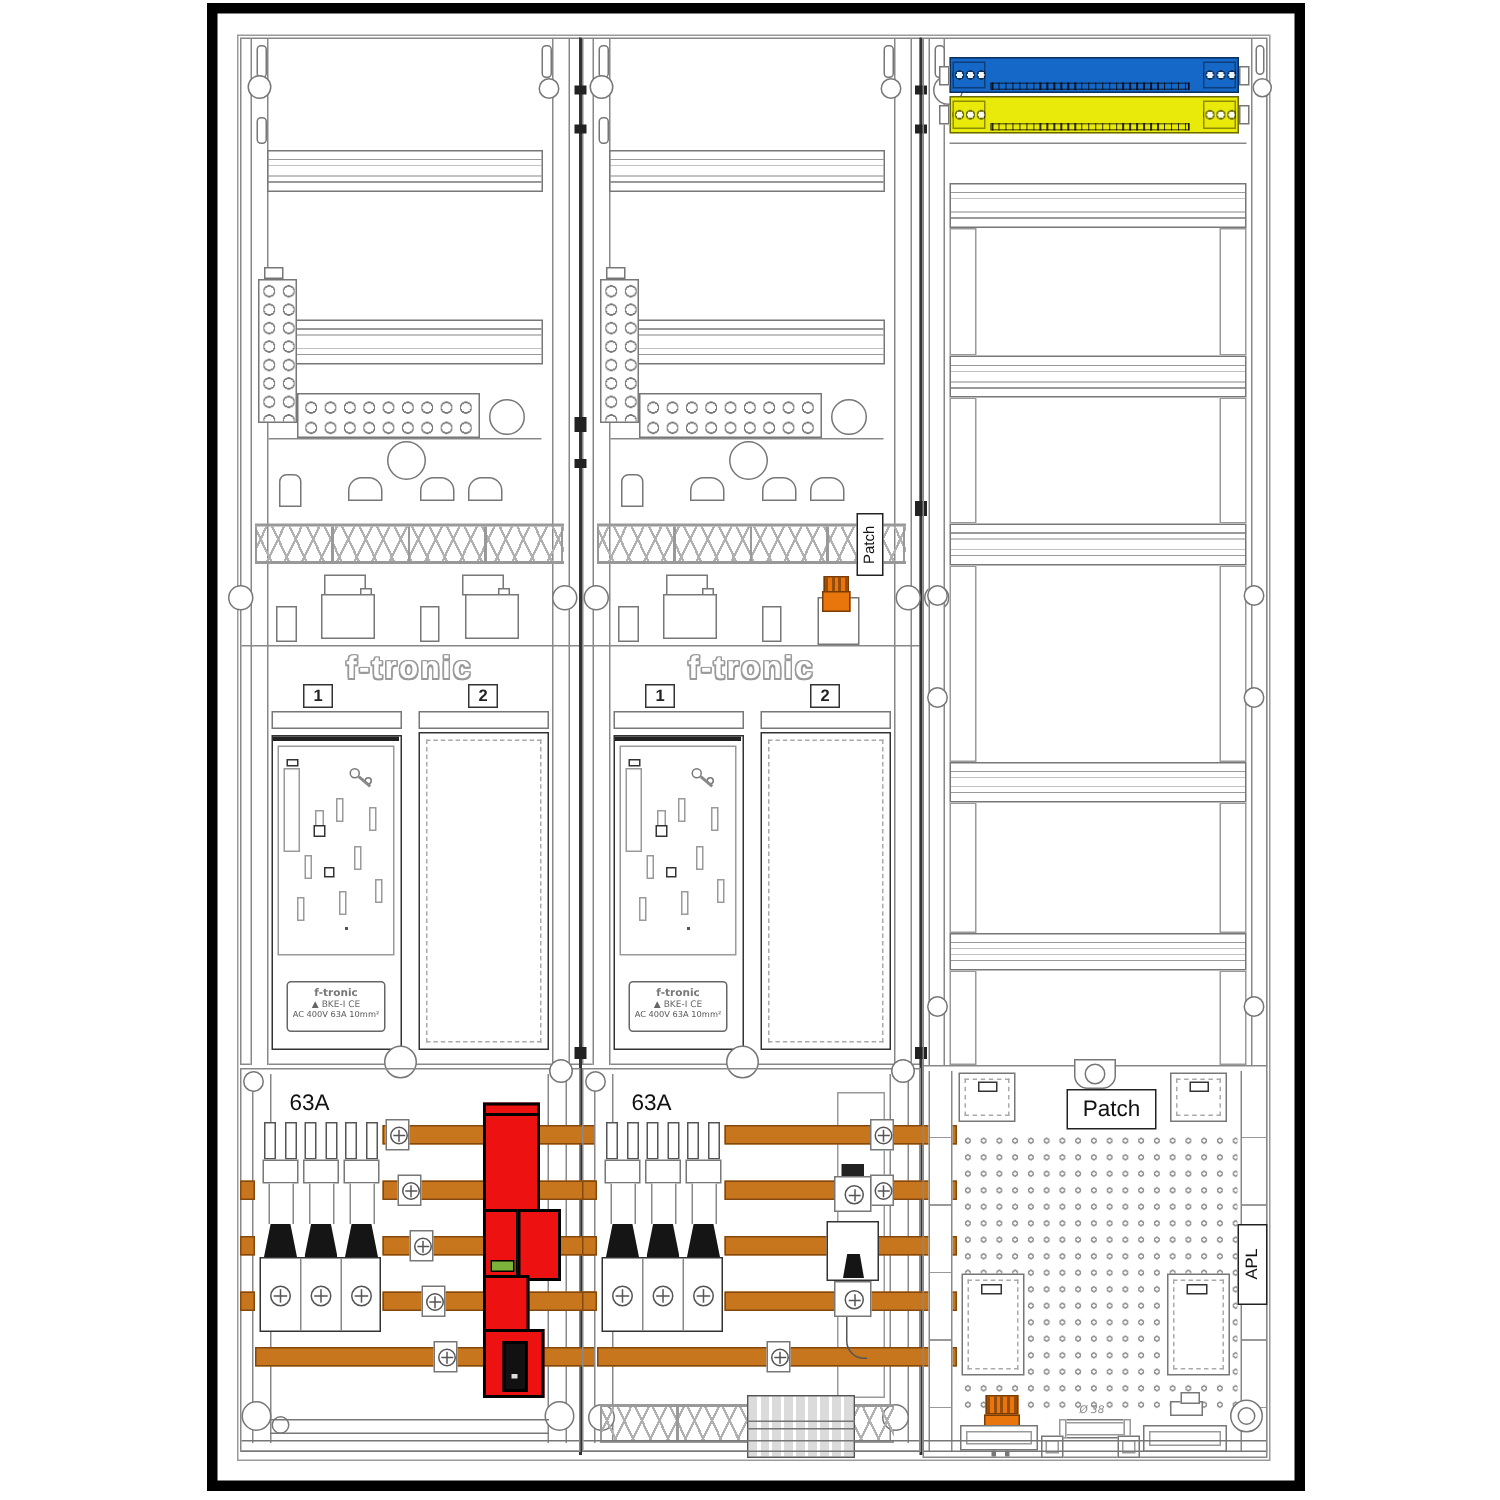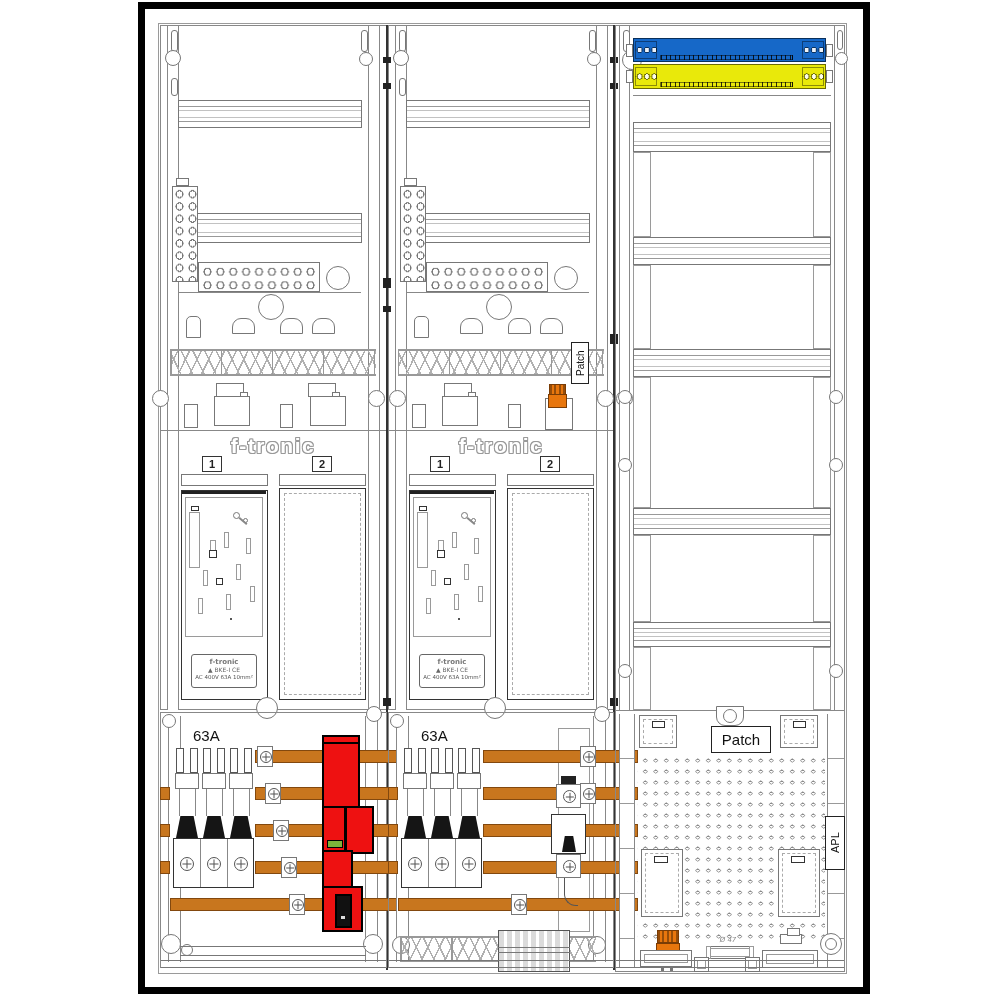--- a/index.html
+++ b/index.html
@@ -422,21 +422,21 @@
   <div class="a ln" style="left:778px;top:849px;width:42px;height:68px;"></div>
   <div class="a dashin a" style="left:782px;top:853px;width:34px;height:60px;"></div>
   <div class="a d" style="left:791px;top:856px;width:14px;height:7px;"></div>
 
   <div class="a vtext" style="left:825px;top:816px;width:20px;height:54px;font-size:11px;border-width:1px;">APL</div>
 
   <div class="a ribbed-o" style="left:657px;top:930px;width:22px;height:13px;"></div>
   <div class="a orange" style="left:656px;top:943px;width:24px;height:22px;"></div>
   <div class="a" style="left:661px;top:965px;width:3px;height:6px;background:#777;"></div>
   <div class="a" style="left:670px;top:965px;width:3px;height:6px;background:#777;"></div>
-  <div class="a grom" style="left:708px;top:936px;width:40px;height:9px;">Ø 47</div>
+  <div class="a grom" style="left:708px;top:936px;width:40px;height:9px;">Ø 38</div>
   <div class="a ln" style="left:706px;top:946px;width:48px;height:13px;"></div>
   <div class="a lnt" style="left:710px;top:948px;width:40px;height:9px;"></div>
   <div class="a lnt" style="left:706px;top:946px;width:5px;height:13px;"></div>
   <div class="a lnt" style="left:749px;top:946px;width:5px;height:13px;"></div>
   <div class="a ln" style="left:780px;top:934px;width:22px;height:10px;"></div>
   <div class="a ln" style="left:787px;top:928px;width:13px;height:8px;"></div>
   <div class="a ln" style="left:640px;top:950px;width:52px;height:17px;"></div>
   <div class="a lnt" style="left:644px;top:954px;width:44px;height:9px;"></div>
   <div class="a ln" style="left:694px;top:957px;width:15px;height:15px;"></div>
   <div class="a lnt" style="left:697px;top:960px;width:9px;height:9px;"></div>

